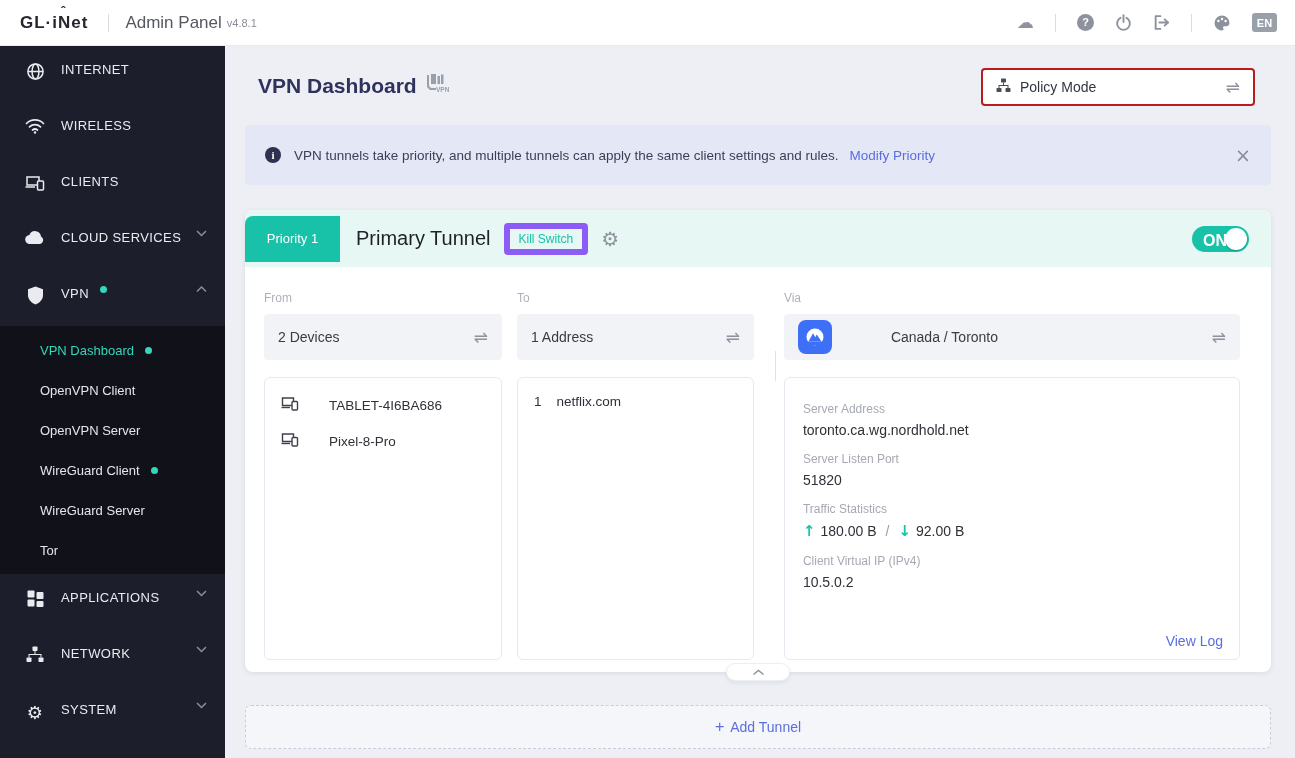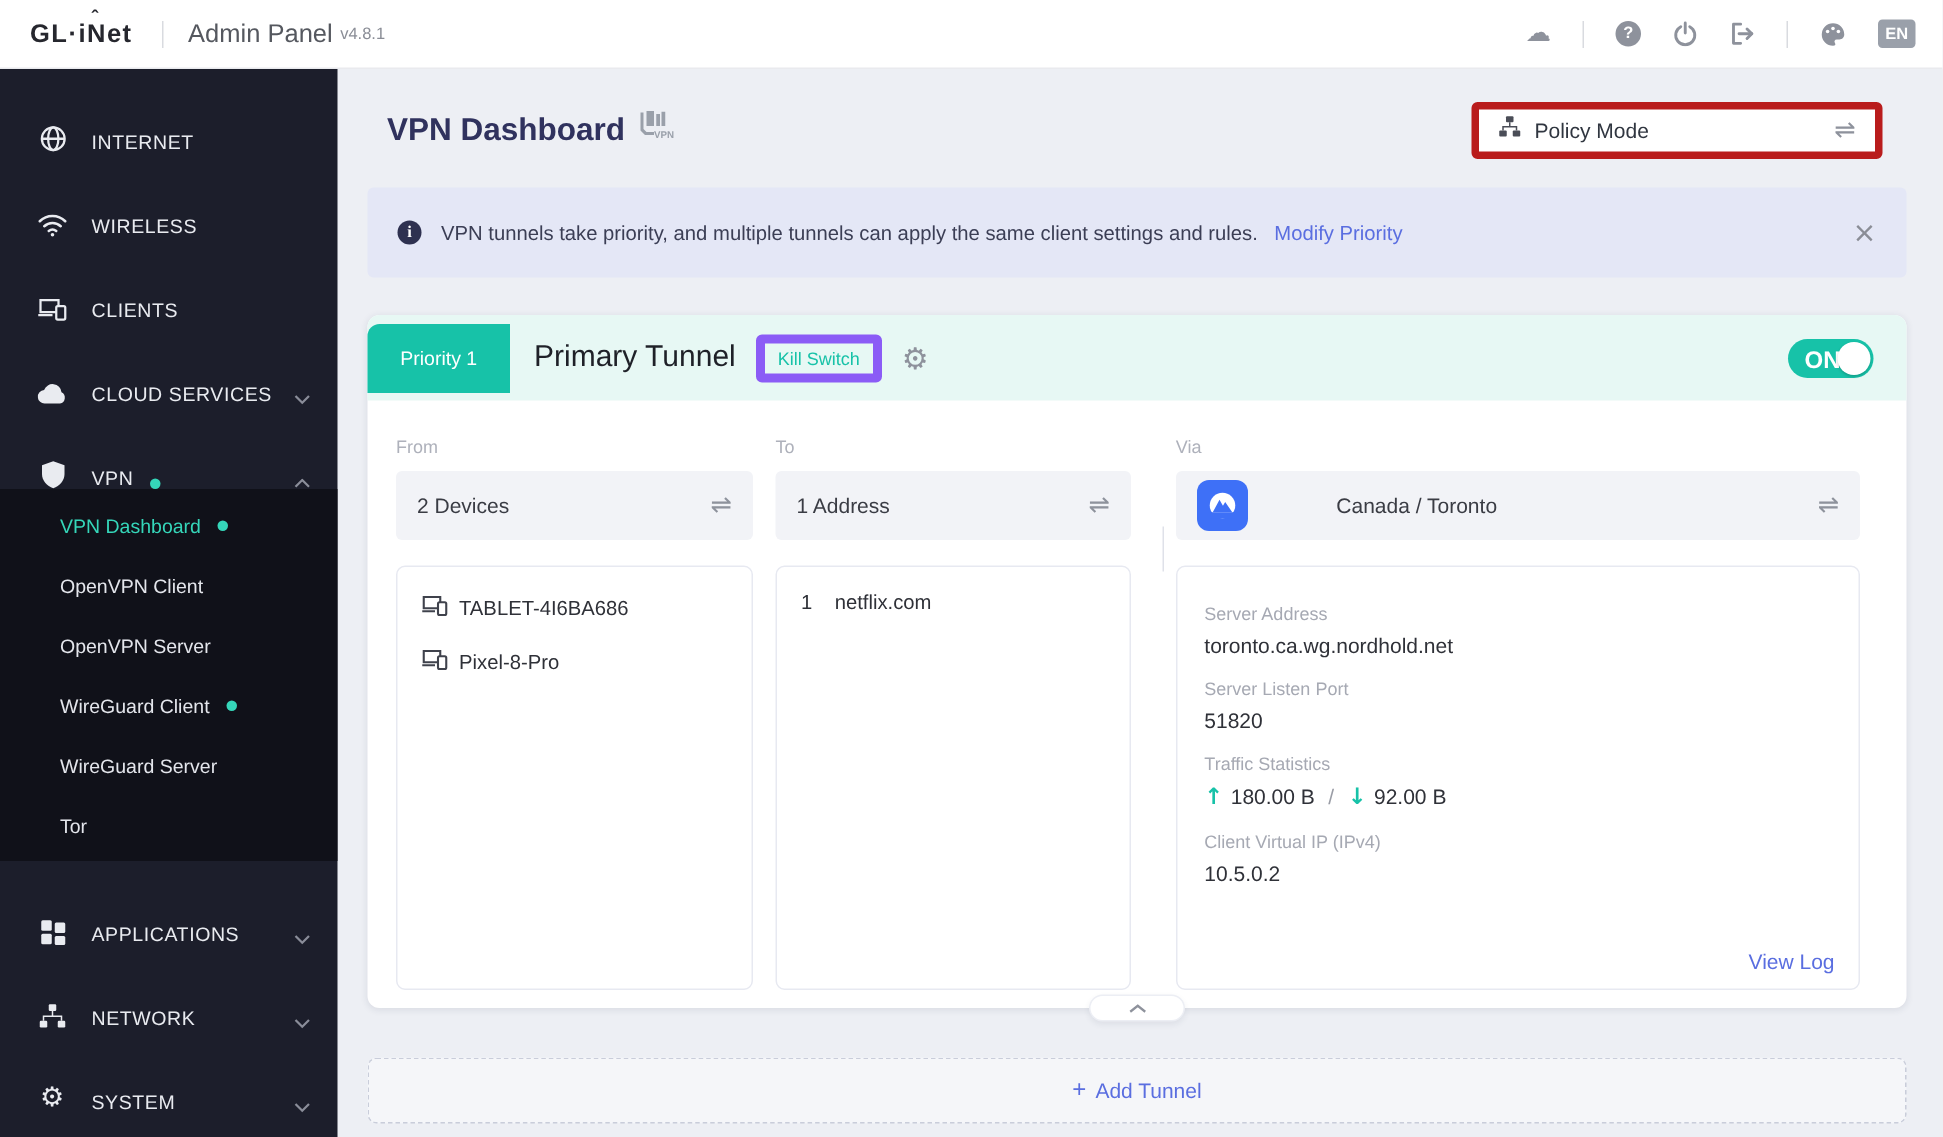--- a/index.html
+++ b/index.html
@@ -28,36 +28,36 @@
   .tb-right { margin-left:auto; margin-right:18px; display:flex; align-items:center; gap:21px; }
   .tb-icon { color:#8e929c; font-size:17px; line-height:1; cursor:pointer; display:flex; align-items:center; }
   .tb-sep { width:1px; height:18px; background:#d9dbe0; }
   .circle-icon { width:17px; height:17px; border-radius:50%; background:#8e929c; color:#fff;
                  font-size:11px; font-weight:bold; display:flex; align-items:center; justify-content:center; }
   .lang-badge { width:25px; height:19px; background:#9aa0aa; border-radius:3px; color:#fff;
                 font-size:11px; font-weight:bold; display:flex; align-items:center; justify-content:center; cursor:pointer; }
 
   
   .sidebar { position:absolute; left:0; top:46px; width:225px; height:712px; background:#1c1e2b; }
-  .side-item { height:56px; display:flex; align-items:flex-end; padding:16px 18px 0 24px;
+  .side-item { height:56px; display:flex; align-items:flex-start; padding:16px 18px 0 24px;
                color:#e9ebf0; font-size:13px; letter-spacing:0.4px; cursor:pointer; }
   .side-icon { width:22px; margin-right:15px; display:flex; justify-content:center; align-items:center; }
   .side-chevron { margin-left:auto; display:flex; }
   .teal-dot { width:7px; height:7px; border-radius:50%; background:#35d6b9; margin-left:11px; flex:0 0 auto; }
   .submenu { background:#101119; padding:4px 0; }
   .sub-item { height:40px; display:flex; align-items:center; padding-left:40px;
               color:#e4e6ec; font-size:13px; cursor:pointer; }
   .sub-item.active { color:#35d6b9; }
 
   
   .main { position:absolute; left:225px; top:46px; width:1070px; height:712px; }
   .page-title-wrap { position:absolute; left:33px; top:26px; display:flex; align-items:flex-end; gap:8px; }
   .page-title { font-size:21px; font-weight:bold; color:#30325e; }
   .mode-select { position:absolute; left:756px; top:22px; width:274px; height:38px;
-                 background:#fff; border:5px solid #b91c1c; border-radius:4px;
+                 background:#fff; border:2px solid #b91c1c; border-radius:4px;
                  display:flex; align-items:center; padding:0 13px; cursor:pointer; }
   .mode-select .lbl { font-size:14px; color:#303640; margin-left:9px; }
   .swap-icon { margin-left:auto; color:#8e929c; font-size:17px; }
 
   .banner { position:absolute; left:20px; top:79px; width:1026px; height:60px;
             background:#e4e7f6; border-radius:4px; display:flex; align-items:center;
             padding:0 20px; }
   .info-circle { width:16px; height:16px; border-radius:50%; background:#2e3150; color:#fff;
                  font-size:11px; font-weight:bold; font-family:"Liberation Serif", serif;
                  display:flex; align-items:center; justify-content:center; flex:0 0 auto; }
@@ -87,21 +87,21 @@
   .col2 { width:240px; margin-left:15px; }
   .col3 { width:462px; margin-left:30px; }
   .field-label { font-size:12px; color:#aeb1bb; margin-bottom:8px; height:15px; }
   .sel { height:46px; background:#f2f3f7; border-radius:4px; display:flex; align-items:center;
          padding:0 14px; font-size:14px; color:#3a3c44; cursor:pointer;gap:46px; }
   .vdiv { position:absolute; left:530px; top:84px; width:1px; height:30px; background:#dfe1e9; }
 
   .nord-logo { width:34px; height:34px; margin-right:13px; flex:0 0 auto; display:flex; }
 
   .panel { margin-top:17px; height:283px; background:#fff; border:1px solid #e7e9f1; border-radius:6px; }
-  .device-row { display:flex; align-items:center; gap:7px; padding:0 16px; margin-top:18px;
+  .device-row { display:flex; align-items:center; gap:30px; padding:0 16px; margin-top:18px;
                 font-size:13.5px; color:#2f3138; }
   .addr-row { display:flex; gap:15px; padding:16px 16px 0; font-size:13.5px; color:#2f3138; }
 
   .via-panel { padding:10px 18px; position:relative; }
   .d-label { font-size:12px; color:#a6a9b3; margin-top:14px; }
   .d-value { font-size:14px; color:#2f3138; margin-top:6px; }
   .traffic { display:flex; align-items:center; gap:5px; }
   .t-arrow-up, .t-arrow-down { color:#17c2a8; font-weight:bold; font-size:15px; }
   .t-sep { color:#9a9da6; margin:0 4px; }
   .view-log { position:absolute; right:16px; bottom:10px; font-size:14px; color:#5a6ee0; cursor:pointer; }

